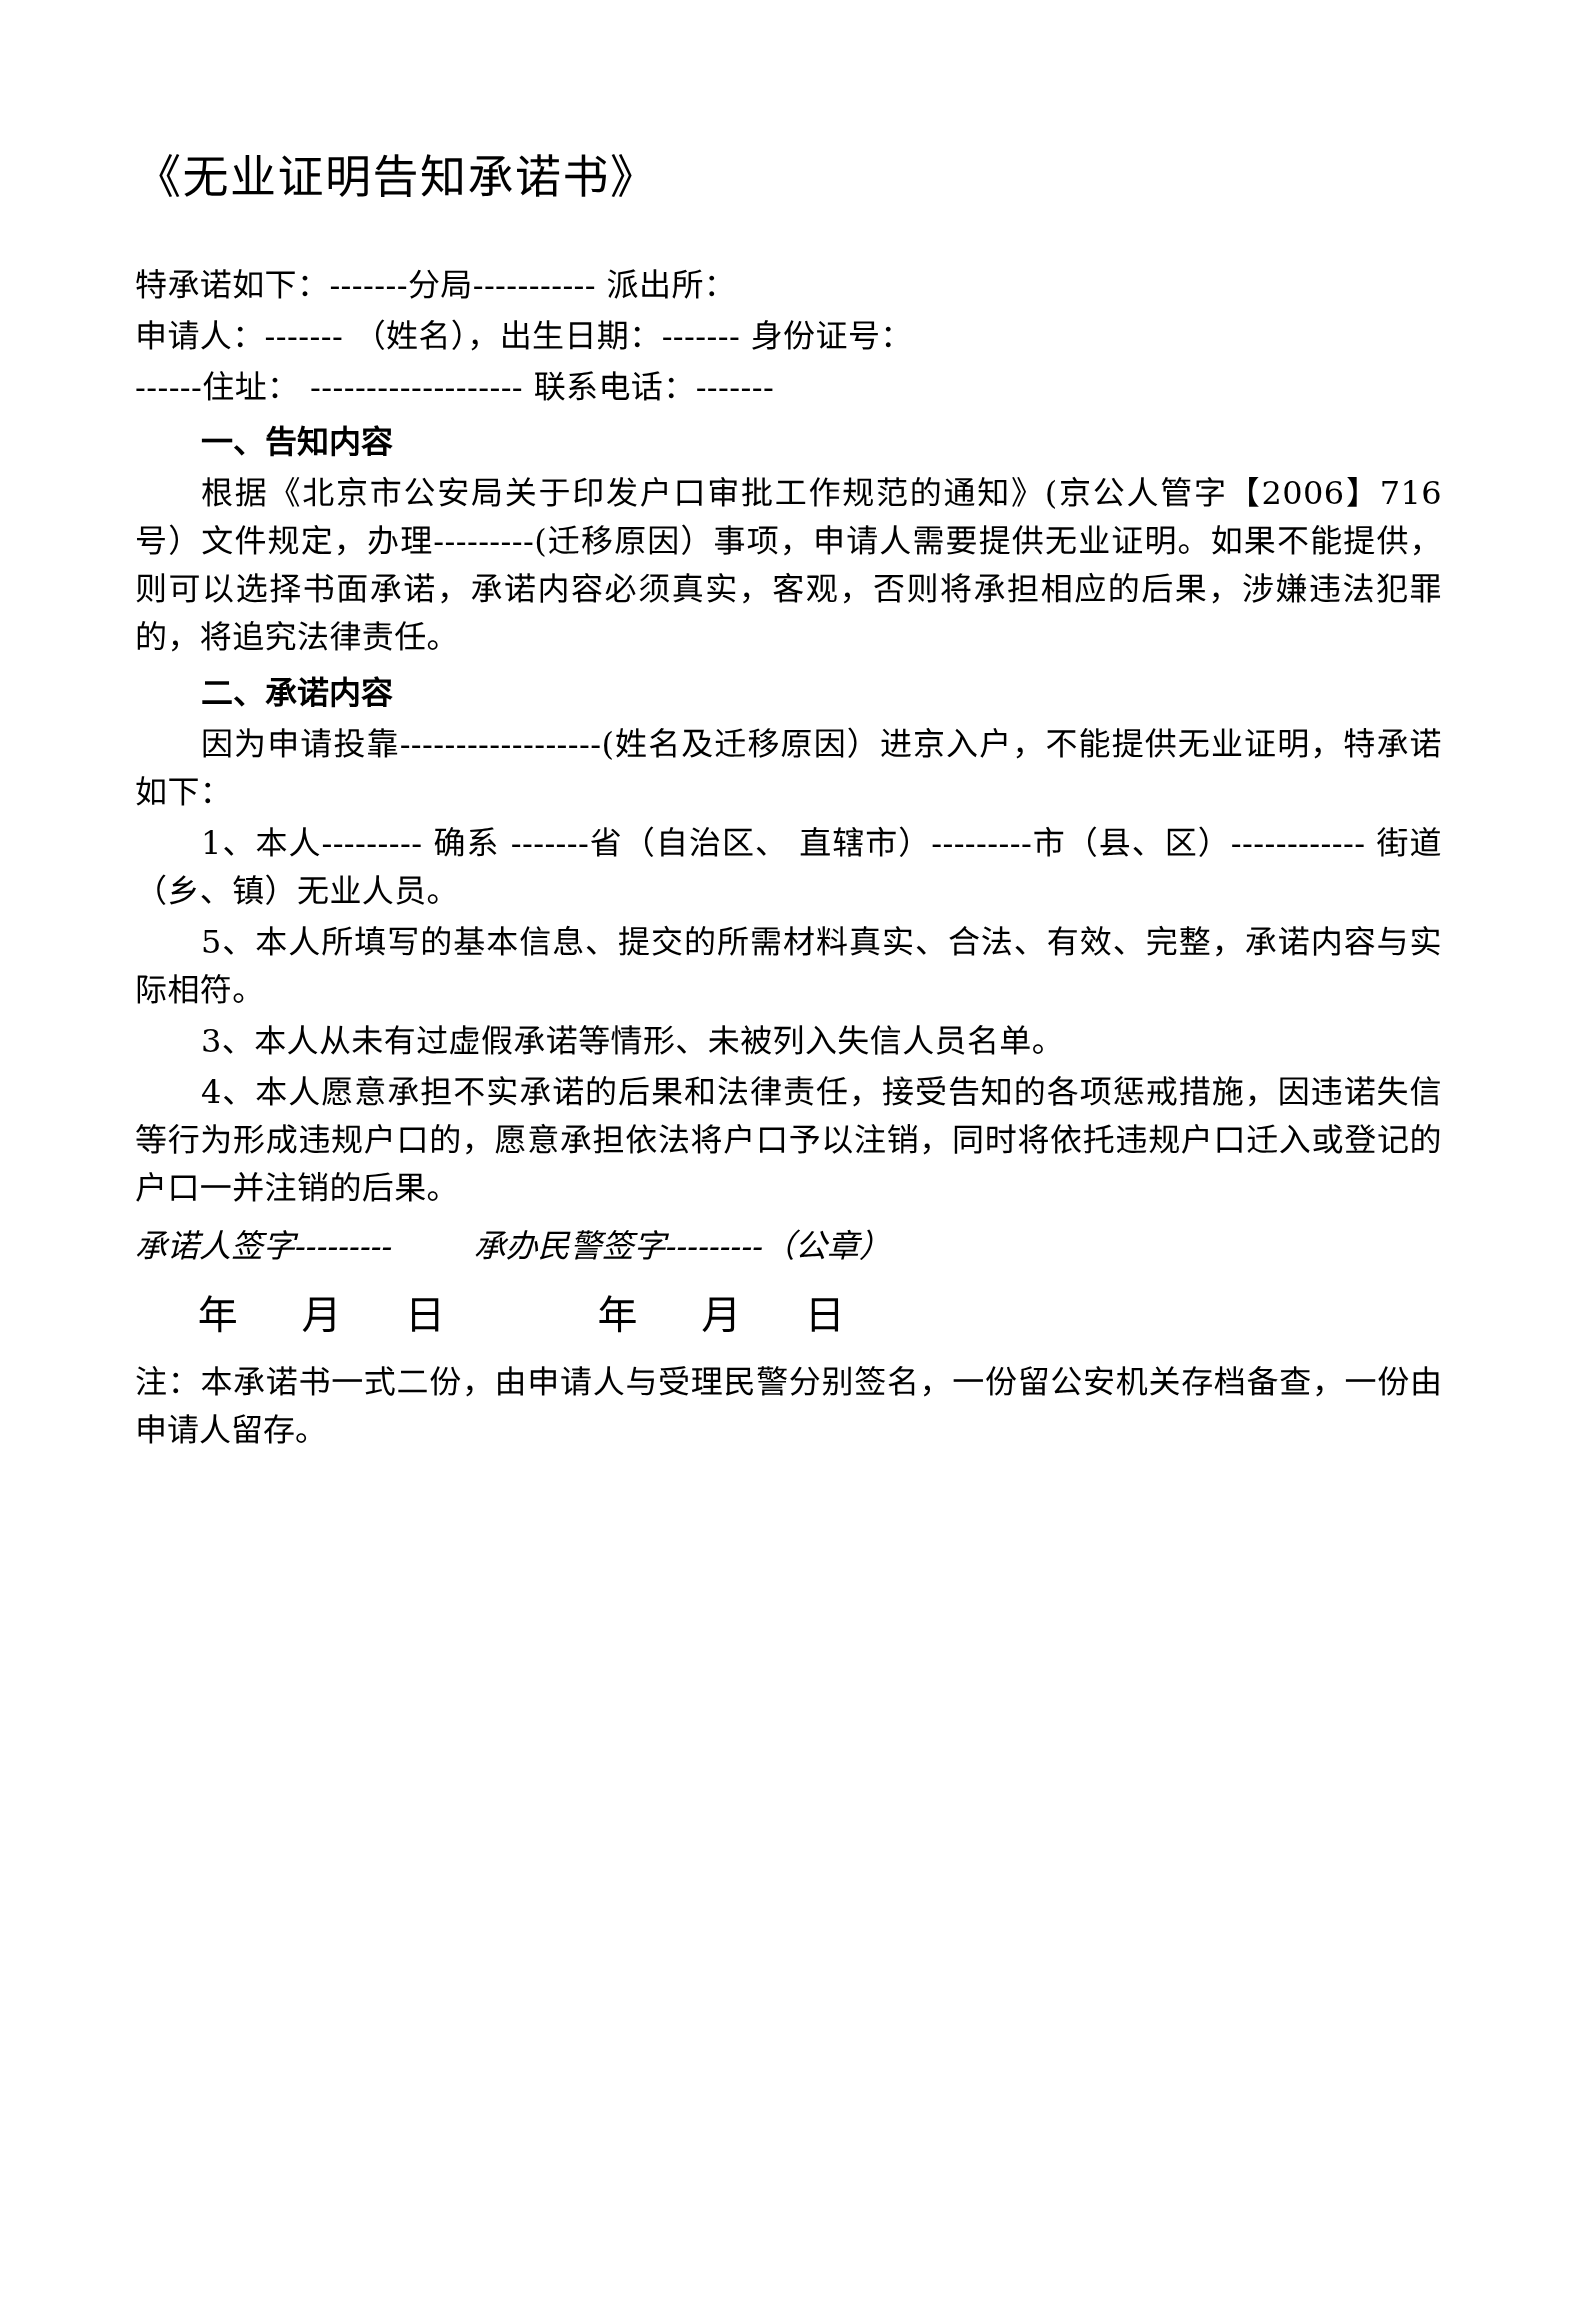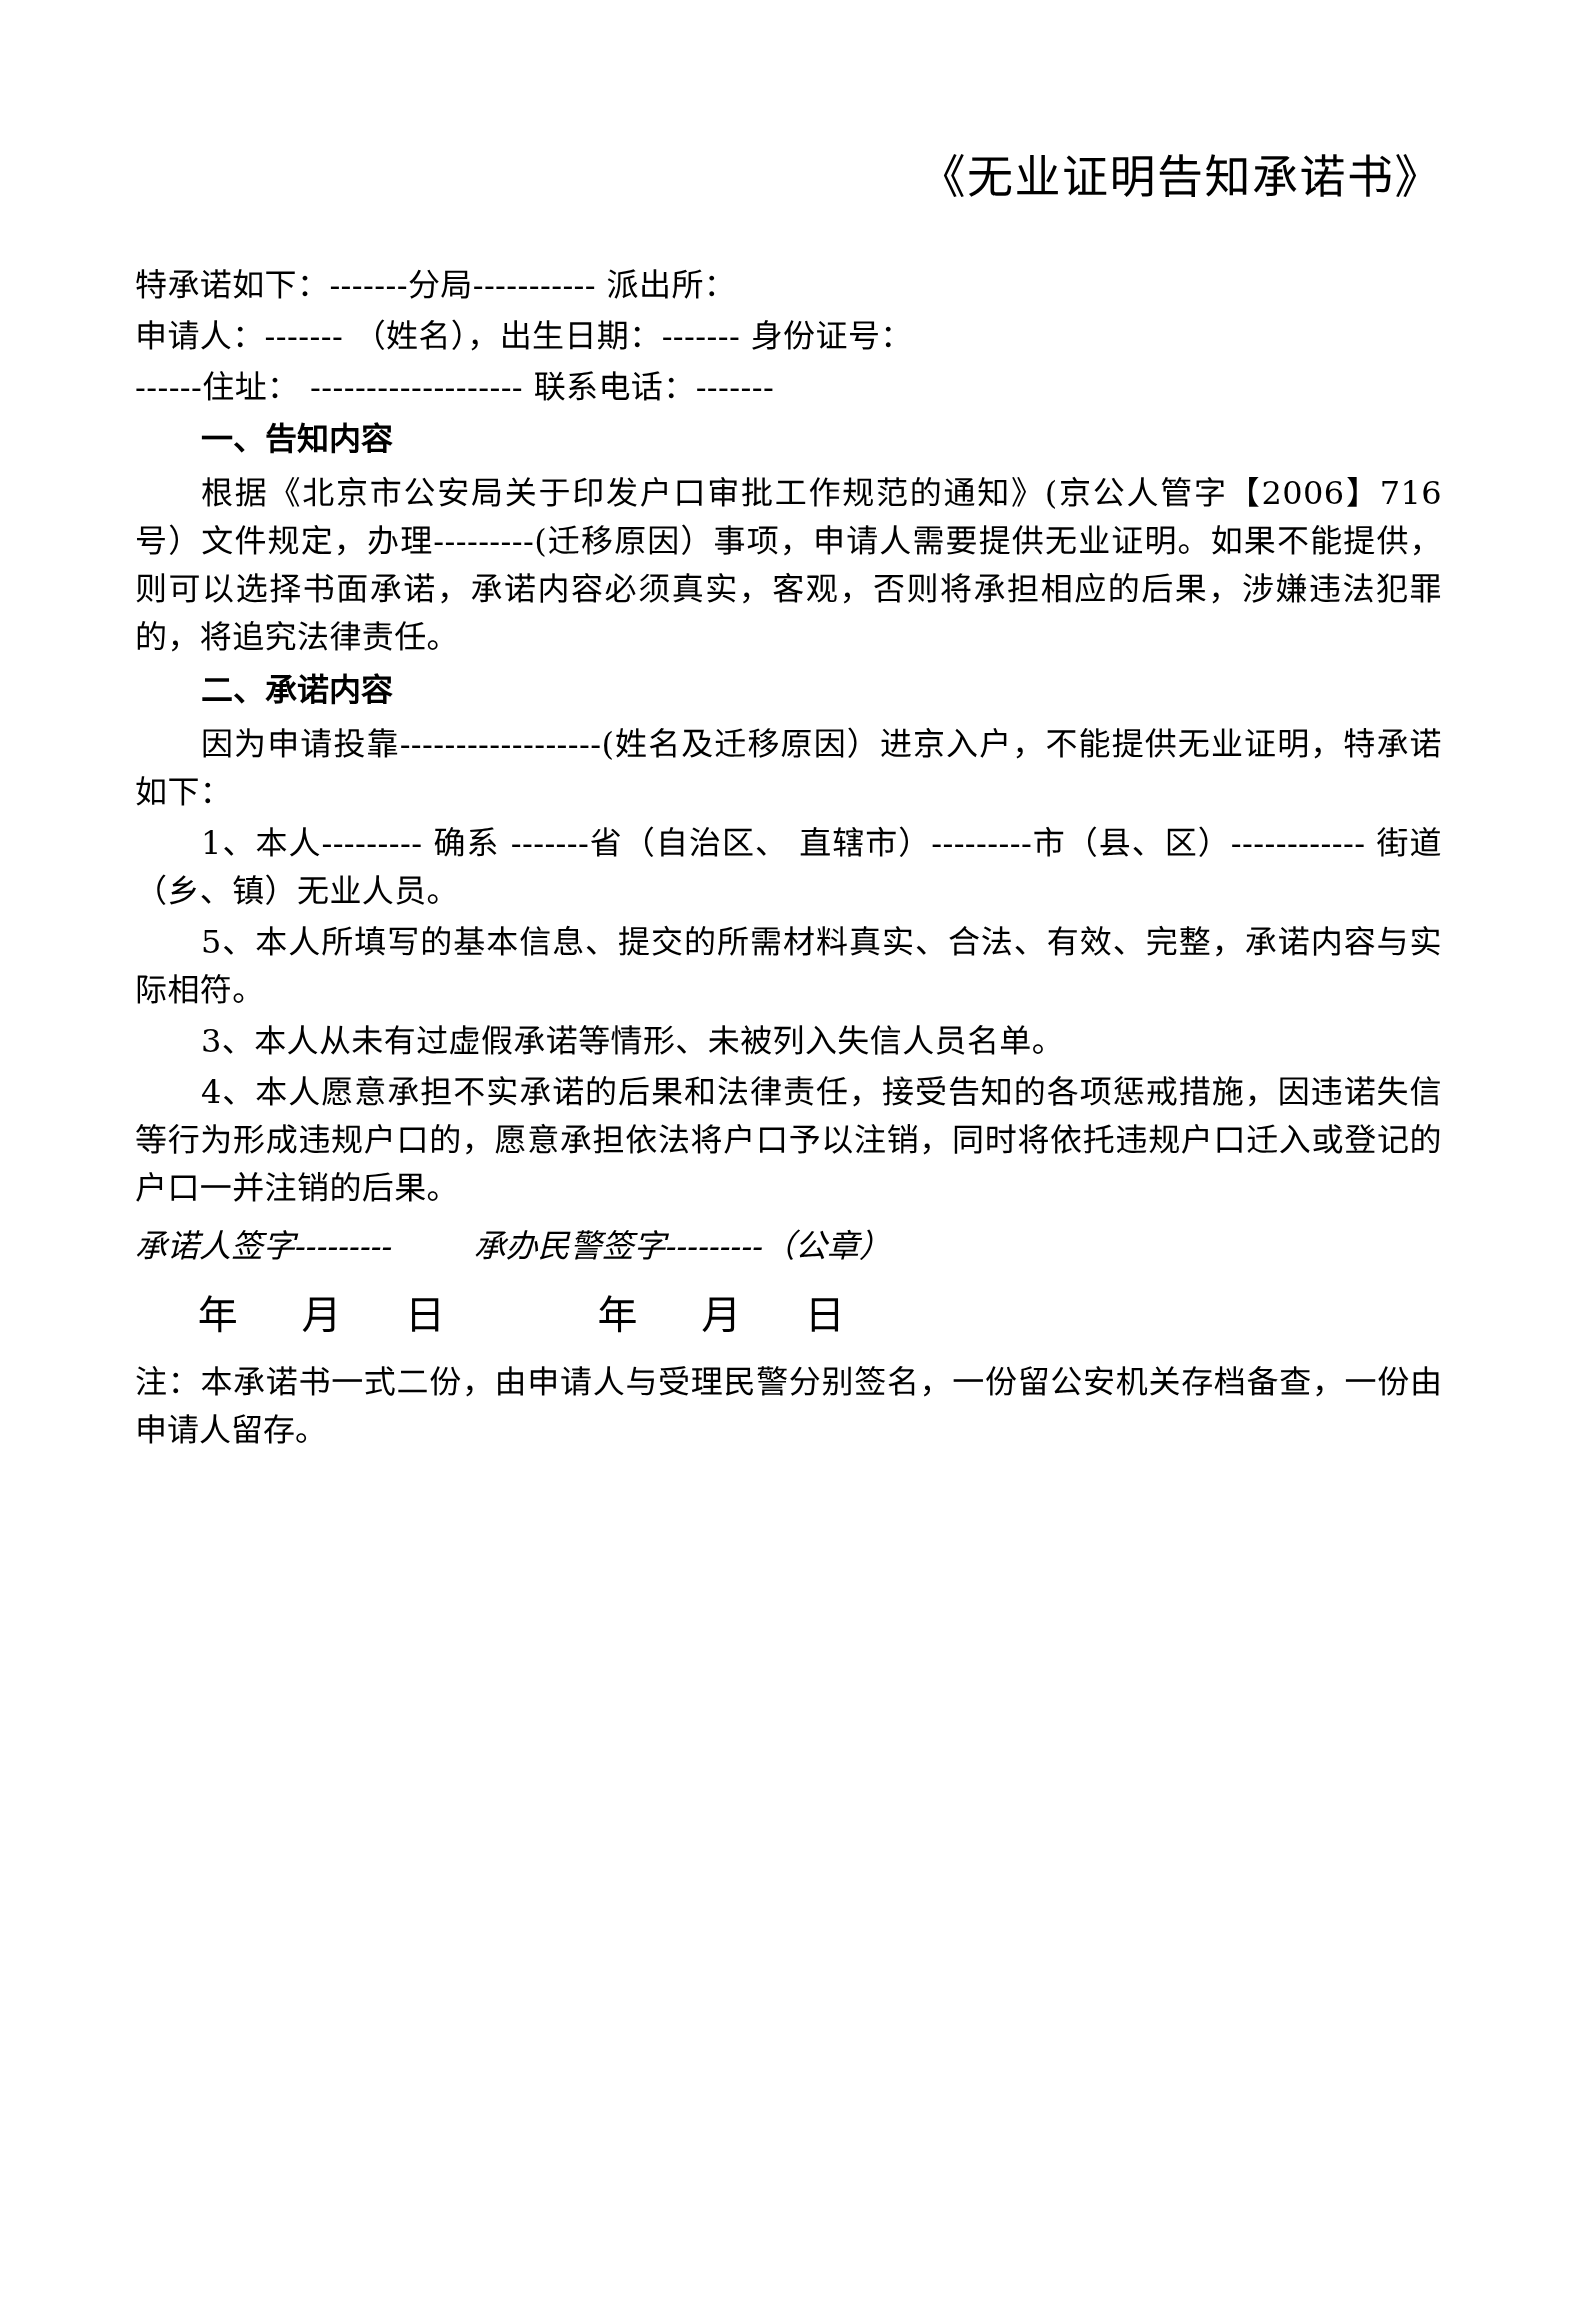--- a/index.html
+++ b/index.html
@@ -15,21 +15,21 @@
     -webkit-font-smoothing: antialiased;
   }
   .page {
     position: relative;
     width: 1577px;
     height: 2319px;
     box-sizing: border-box;
     padding: 112px 135px 0 135px;
   }
   .doc-title {
-    text-align: right;
+    text-align: left;
     font-size: 46px;
     line-height: 1.25;
     letter-spacing: 1.5px;
     margin: 37px 0 54px 0;
     font-weight: normal;
     font-family: "DejaVu Serif", "Liberation Serif", serif;
   }
   .para {
     font-size: 32px;
     line-height: 1.50;
@@ -40,21 +40,21 @@
   }
   .indent {
     text-indent: 66px;
   }
   .section-head {
     font-size: 32px;
     line-height: 1.50;
     font-weight: bold;
     text-indent: 66px;
     margin: 7.5px 0 3px 0;
-    font-family: Liberation Mono, monospace;
+    font-family: Liberation Sans, sans-serif;
   }
   .block {
     margin-bottom: 4.5px;
   }
   .sig-line {
     font-size: 32px;
     line-height: 1.55;
     margin: 10.5px 0 0 0;
     white-space: pre;
     font-style: italic;

